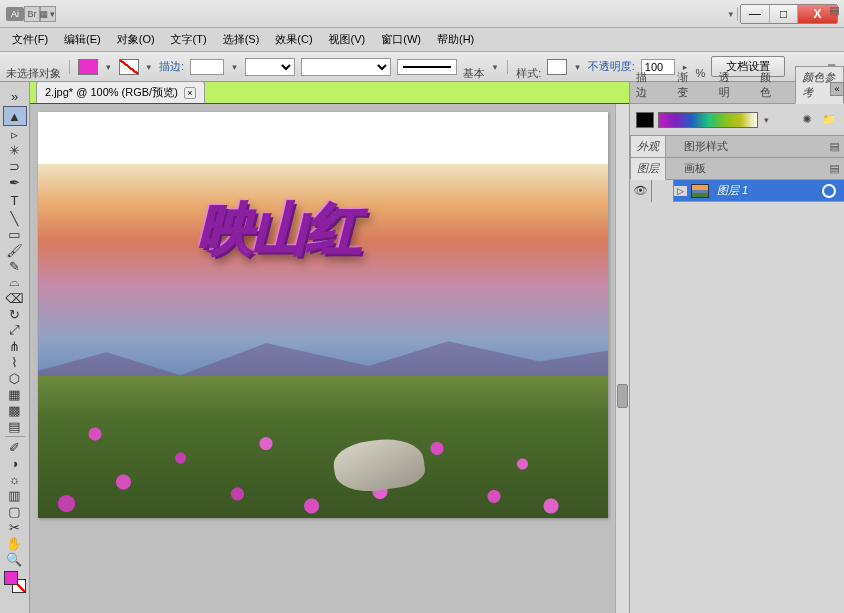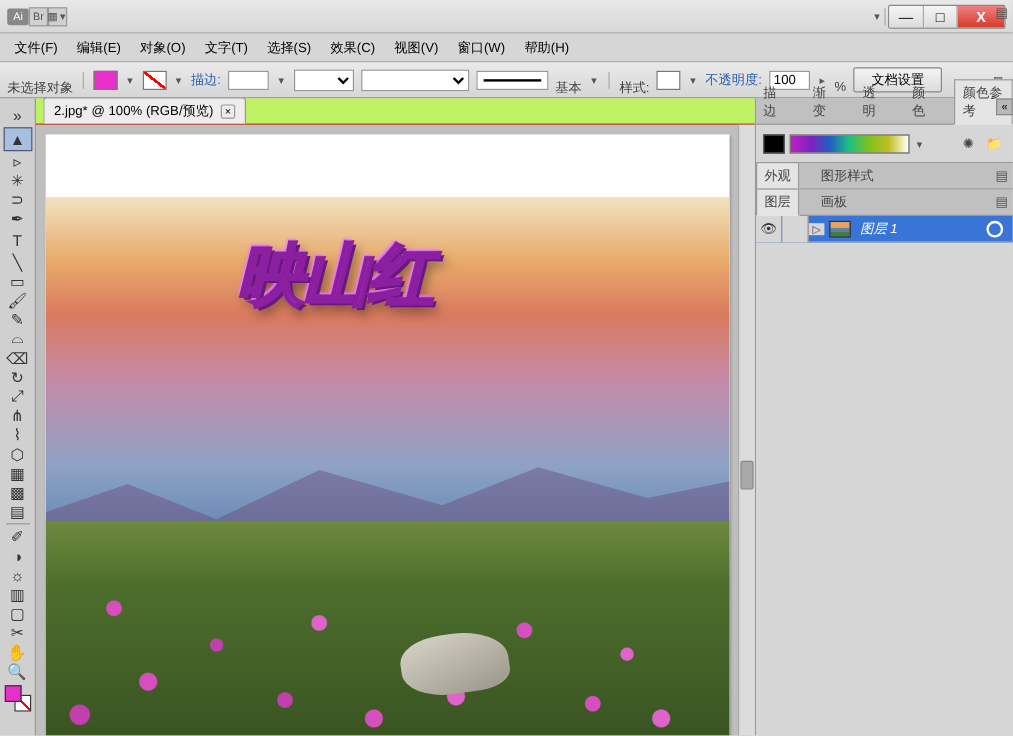--- a/index.html
+++ b/index.html
@@ -41,21 +41,21 @@
 .color-stack{width:22px;height:22px;position:relative;margin-top:4px;}
 .color-stack .fg{width:14px;height:14px;background:#e82ecb;border:1px solid #333;position:absolute;left:0;top:0;z-index:2;}
 .color-stack .bg{width:14px;height:14px;background:#fff;border:1px solid #333;position:absolute;right:0;bottom:0;}
 .color-stack .bg::after{content:"";position:absolute;inset:0;background:linear-gradient(to top right, transparent 45%, red 45%, red 55%, transparent 55%);}
 
 .canvas-wrap{ flex:1; background:#c8c8c8; display:flex; flex-direction:column; position:relative;}
 .doc-tab-row{ height:22px; background:#bef264; display:flex; align-items:flex-end; padding-left:6px; border-bottom:1px solid #b91c1c;}
 .doc-tab{ background:#ededed; border:1px solid #999; border-bottom:none; padding:3px 8px; display:flex; align-items:center; gap:6px; border-radius:3px 3px 0 0;}
 .doc-tab .x{ width:12px; height:12px; border:1px solid #999; border-radius:2px; display:flex; align-items:center; justify-content:center; font-size:9px; cursor:pointer;}
 .canvas-panel{ flex:1; background:#bfbfbf; position:relative; overflow:hidden;}
-.artboard{ position:absolute; left:8px; top:8px; width:570px; height:502px; background:#fff; box-shadow:1px 1px 3px rgba(0,0,0,.3);}
+.artboard{ position:absolute; left:8px; top:8px; width:570px; height:406px; background:#fff; box-shadow:1px 1px 3px rgba(0,0,0,.3);}
 .image-sim{position:absolute;left:0;top:52px;right:0;bottom:0;overflow:hidden;}
 .sky{position:absolute;inset:0;background:linear-gradient(180deg,#f0e3c0 0%,#e8a96b 12%,#d97a5f 22%,#c58aa8 34%,#8da2c5 50%,#6e8cb8 60%);}
 .mountains-far{position:absolute;left:0;right:0;top:48%;height:26%;background:linear-gradient(180deg,#7d7ea8 0%,#5a5a88 100%);clip-path:polygon(0% 40%,12% 20%,25% 45%,40% 10%,58% 35%,72% 8%,88% 30%,100% 18%,100% 100%,0% 100%);}
 .mountains-near{position:absolute;left:0;right:0;top:58%;height:24%;background:linear-gradient(180deg,#46548c,#2d3866);clip-path:polygon(0% 50%,15% 28%,30% 48%,48% 14%,65% 40%,80% 22%,100% 44%,100% 100%,0% 100%);}
 .meadow{position:absolute;left:0;right:0;bottom:0;height:40%;background:linear-gradient(180deg,#6d8a3e 0%,#4d6e2d 30%,#3a5422 100%);}
 .flowers{position:absolute;left:0;right:0;bottom:0;height:34%;background:
  radial-gradient(circle at 10% 30%,#d74fbf 0 6px,transparent 7px),
  radial-gradient(circle at 25% 50%,#c23fae 0 5px,transparent 6px),
  radial-gradient(circle at 40% 38%,#e063cc 0 6px,transparent 7px),
  radial-gradient(circle at 55% 60%,#c23fae 0 5px,transparent 6px),
@@ -74,21 +74,21 @@
  3px 3px 0 #6a1780,-1px -1px 0 #d860e8,
  -2px -2px 2px #e880ff,
  4px 6px 10px rgba(0,0,0,.55);
  -webkit-text-stroke:2px #8a20a0; letter-spacing:-2px;}
 .canvas-scroll-v{position:absolute;right:0;top:22px;bottom:0;width:14px;background:#dcdcdc;border-left:1px solid #aaa;}
 .canvas-scroll-v .thumb{position:absolute;left:1px;right:1px;top:280px;height:24px;background:#a8a8a8;border:1px solid #888;border-radius:2px;}
 
 .right-panels{ width:215px; background:#cfcfcf; border-left:1px solid #999; display:flex; flex-direction:column;}
 .panel-tab-row{ height:22px; background:#c0c0c0; display:flex; align-items:flex-end; border-bottom:1px solid #999; position:relative;gap:12px;}
 .panel-tab{ padding:3px 6px; color:#444; cursor:pointer; font-size:11px;}
-.panel-tab.active{ background:#e4e4e4; border:1px solid #999; border-bottom:1px solid #e4e4e4; margin-bottom:-1px;}
+.panel-tab.active{ background:#e4e4e4; border:1px solid #999; border-bottom:1px solid #e4e4e4; margin-bottom:-1px;font-style:italic;}
 .panel-menu{ position:absolute; right:4px; top:4px; font-size:11px; color:#555; cursor:pointer;}
 .collapse-arrow{position:absolute;right:2px;top:4px;font-size:9px;color:#555;cursor:pointer;}
 
 .color-panel-body{ height:32px; background:#d6d6d6; display:flex; align-items:center; padding:0 6px; gap:4px; border-bottom:1px solid #999;}
 .mini-swatch{width:18px;height:16px;border:1px solid #666;}
 .spectrum{flex:0 0 100px;height:16px;border:1px solid #666;background:linear-gradient(90deg,#c020c0,#8020c0,#2060c0,#20c080,#80c020,#c0c020,#fff);}
 .icon-btn{width:18px;height:16px;display:flex;align-items:center;justify-content:center;color:#444;cursor:pointer;}
 
 .layers-body{ flex:1; background:#d6d6d6; }
 .layer-row{ height:22px; background:#3875d7; color:#fff; display:flex; align-items:center; border-bottom:1px solid #999;}

